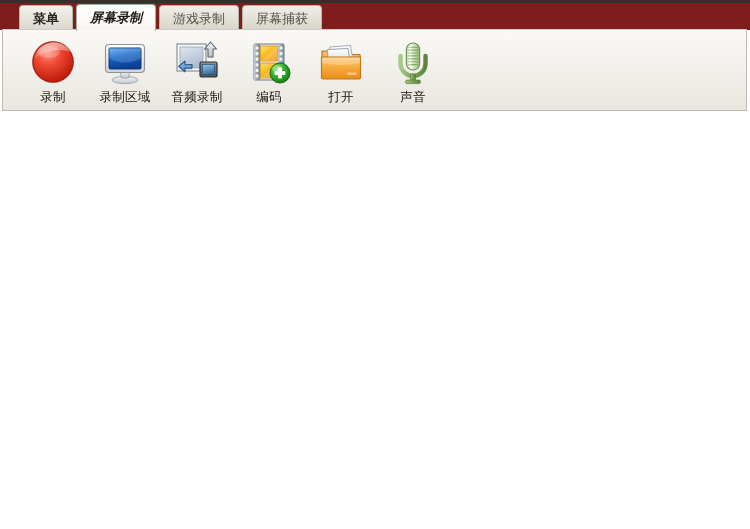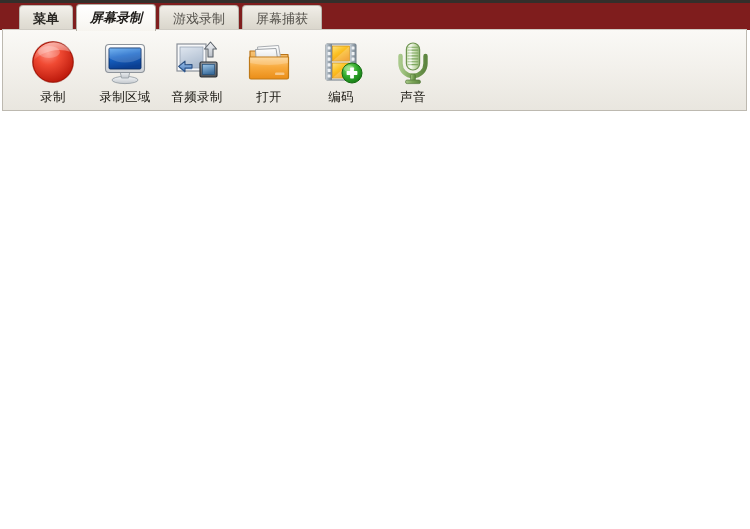--- a/index.html
+++ b/index.html
@@ -263,52 +263,20 @@
             <rect x="29.6" y="26.4" width="11.8" height="10.2" fill="url(#miniscr)" stroke="#23527e" stroke-width="0.7"></rect>
           </svg>
         </div>
         <div class="tool-label">音频录制</div>
       </div>
 
       <div class="tool-btn">
         <div class="tool-icon">
           <svg width="48" height="48" viewBox="0 0 48 48">
             <defs>
-              <linearGradient id="folBack" x1="0" y1="0" x2="0" y2="1">
-                <stop offset="0%" stop-color="#f7c274"></stop>
-                <stop offset="100%" stop-color="#e09a34"></stop>
-              </linearGradient>
-              <linearGradient id="folFront" x1="0" y1="0" x2="0" y2="1">
-                <stop offset="0%" stop-color="#fdd089"></stop>
-                <stop offset="45%" stop-color="#f8ab3f"></stop>
-                <stop offset="100%" stop-color="#ea8d18"></stop>
-              </linearGradient>
-              <linearGradient id="paperg" x1="0" y1="0" x2="0" y2="1">
-                <stop offset="0%" stop-color="#ffffff"></stop>
-                <stop offset="100%" stop-color="#e3e5e8"></stop>
-              </linearGradient>
-            </defs>
-
-            <path d="M5 13 L18 13 L21 16.5 L43 16.5 L43 38 L5 38 Z" fill="url(#folBack)" stroke="#b9741a" stroke-width="1.2" stroke-linejoin="round"></path>
-
-            <path d="M12.5 9 L33.5 7.5 L35.5 19 L13.5 20 Z" fill="url(#paperg)" stroke="#a9adb2" stroke-width="1"></path>
-            <path d="M10.5 11.5 L31 10.5 L32.5 20.5 L11 21 Z" fill="url(#paperg)" stroke="#9ea3a8" stroke-width="1"></path>
-
-            <path d="M4.5 19 L43.5 19 L43.5 39.5 C43.5 40.4 42.8 41 42 41 L6 41 C5.2 41 4.5 40.4 4.5 39.5 Z" fill="url(#folFront)" stroke="#bf7917" stroke-width="1.2" stroke-linejoin="round"></path>
-            <path d="M5 19.6 H43 V25 C30 27.5 18 27.5 5 25 Z" fill="#ffffff" opacity="0.20"></path>
-            <rect x="30" y="34.5" width="9.5" height="2.6" rx="1.2" fill="#ffffff" opacity="0.45"></rect>
-          </svg>
-        </div>
-        <div class="tool-label">打开</div>
-      </div>
-
-      <div class="tool-btn">
-        <div class="tool-icon">
-          <svg width="48" height="48" viewBox="0 0 48 48">
-            <defs>
               <linearGradient id="filmedge" x1="0" y1="0" x2="1" y2="0">
                 <stop offset="0%" stop-color="#c3ccd4"></stop>
                 <stop offset="50%" stop-color="#98a4ae"></stop>
                 <stop offset="100%" stop-color="#76838e"></stop>
               </linearGradient>
               <linearGradient id="frm" x1="0" y1="0" x2="0.7" y2="1">
                 <stop offset="0%" stop-color="#ffe27a"></stop>
                 <stop offset="45%" stop-color="#fbc125"></stop>
                 <stop offset="100%" stop-color="#f09108"></stop>
               </linearGradient>
@@ -349,20 +317,52 @@
             <rect x="29.6" y="33.1" width="10.8" height="3.8" rx="0.6" fill="#ffffff"></rect>
           </svg>
         </div>
         <div class="tool-label">编码</div>
       </div>
 
       <div class="tool-btn">
         <div class="tool-icon">
           <svg width="48" height="48" viewBox="0 0 48 48">
             <defs>
+              <linearGradient id="folBack" x1="0" y1="0" x2="0" y2="1">
+                <stop offset="0%" stop-color="#f7c274"></stop>
+                <stop offset="100%" stop-color="#e09a34"></stop>
+              </linearGradient>
+              <linearGradient id="folFront" x1="0" y1="0" x2="0" y2="1">
+                <stop offset="0%" stop-color="#fdd089"></stop>
+                <stop offset="45%" stop-color="#f8ab3f"></stop>
+                <stop offset="100%" stop-color="#ea8d18"></stop>
+              </linearGradient>
+              <linearGradient id="paperg" x1="0" y1="0" x2="0" y2="1">
+                <stop offset="0%" stop-color="#ffffff"></stop>
+                <stop offset="100%" stop-color="#e3e5e8"></stop>
+              </linearGradient>
+            </defs>
+
+            <path d="M5 13 L18 13 L21 16.5 L43 16.5 L43 38 L5 38 Z" fill="url(#folBack)" stroke="#b9741a" stroke-width="1.2" stroke-linejoin="round"></path>
+
+            <path d="M12.5 9 L33.5 7.5 L35.5 19 L13.5 20 Z" fill="url(#paperg)" stroke="#a9adb2" stroke-width="1"></path>
+            <path d="M10.5 11.5 L31 10.5 L32.5 20.5 L11 21 Z" fill="url(#paperg)" stroke="#9ea3a8" stroke-width="1"></path>
+
+            <path d="M4.5 19 L43.5 19 L43.5 39.5 C43.5 40.4 42.8 41 42 41 L6 41 C5.2 41 4.5 40.4 4.5 39.5 Z" fill="url(#folFront)" stroke="#bf7917" stroke-width="1.2" stroke-linejoin="round"></path>
+            <path d="M5 19.6 H43 V25 C30 27.5 18 27.5 5 25 Z" fill="#ffffff" opacity="0.20"></path>
+            <rect x="30" y="34.5" width="9.5" height="2.6" rx="1.2" fill="#ffffff" opacity="0.45"></rect>
+          </svg>
+        </div>
+        <div class="tool-label">打开</div>
+      </div>
+
+      <div class="tool-btn">
+        <div class="tool-icon">
+          <svg width="48" height="48" viewBox="0 0 48 48">
+            <defs>
               <linearGradient id="capsule" x1="0" y1="0" x2="1" y2="0">
                 <stop offset="0%" stop-color="#cfe3b6"></stop>
                 <stop offset="35%" stop-color="#f2f7ea"></stop>
                 <stop offset="75%" stop-color="#bcd4a0"></stop>
                 <stop offset="100%" stop-color="#8fae74"></stop>
               </linearGradient>
               <linearGradient id="yoke" x1="0" y1="0" x2="1" y2="0">
                 <stop offset="0%" stop-color="#a9c98b"></stop>
                 <stop offset="45%" stop-color="#7ba557"></stop>
                 <stop offset="100%" stop-color="#5d8540"></stop>

